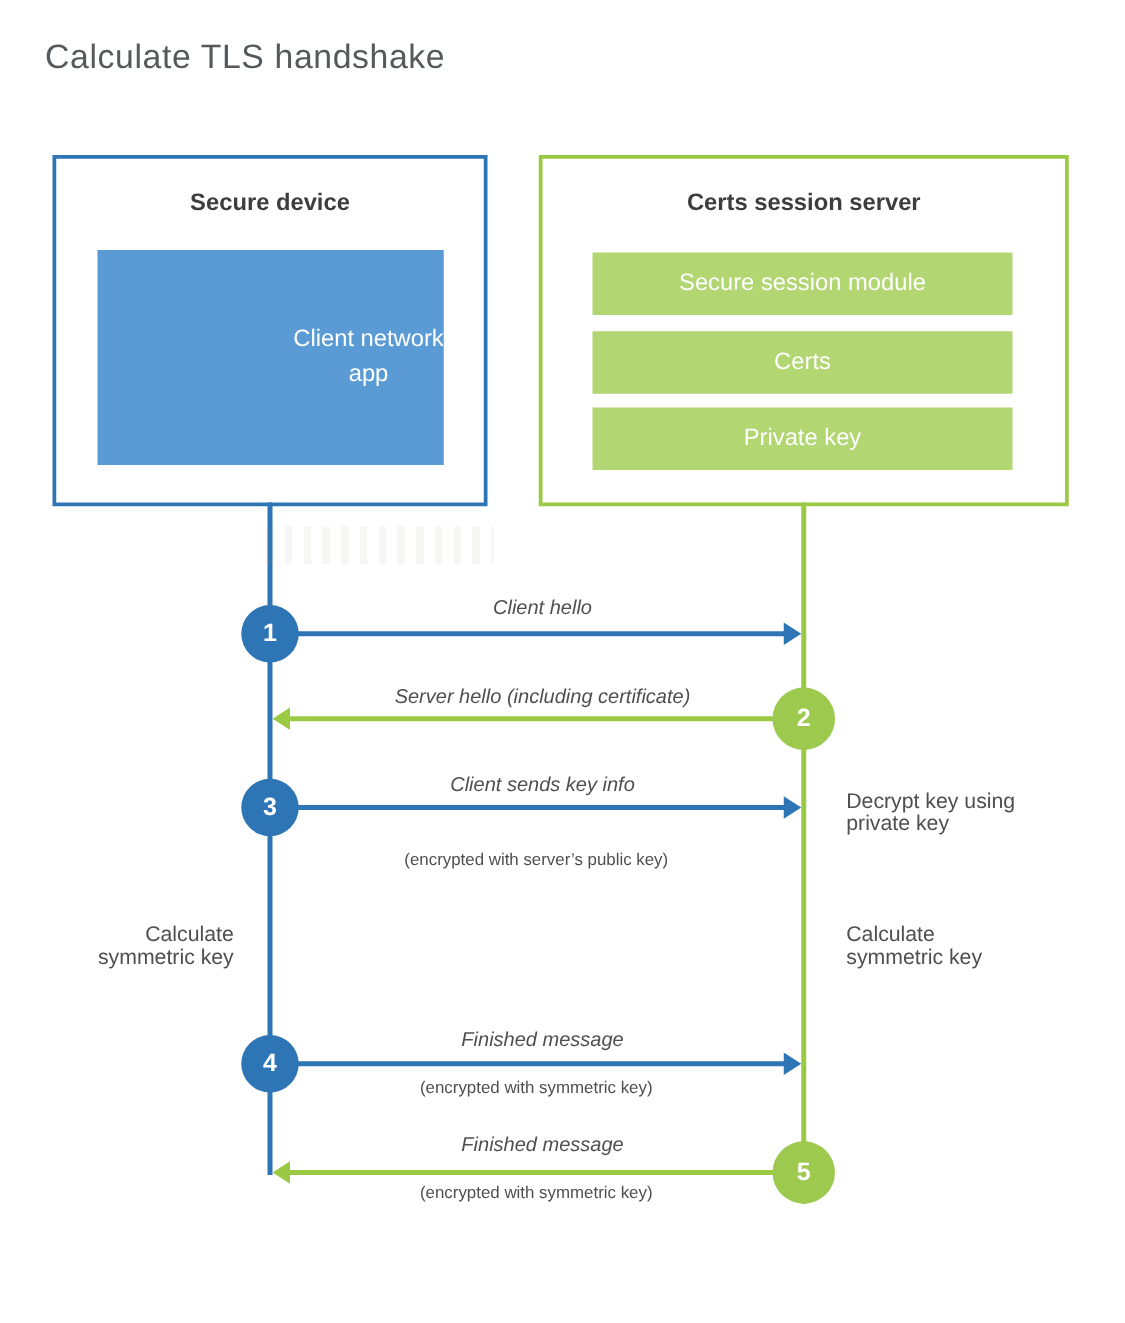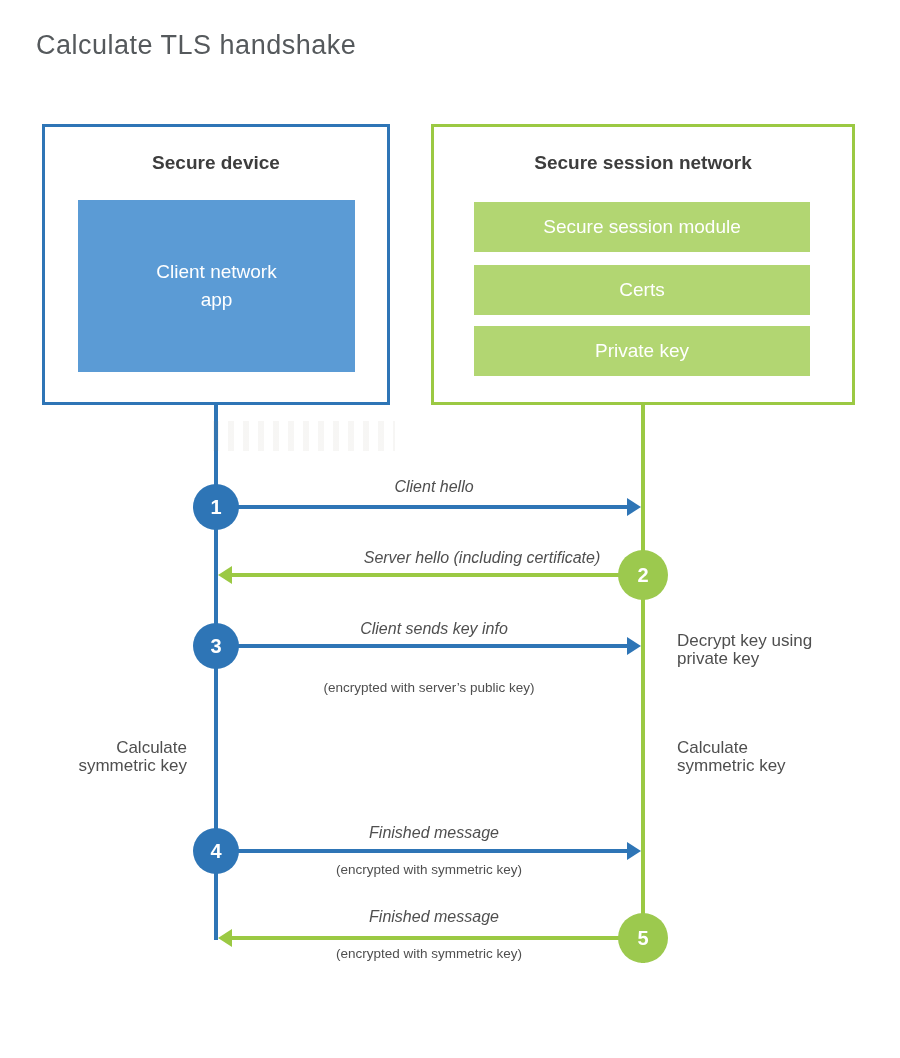--- a/index.html
+++ b/index.html
@@ -19,21 +19,21 @@
   
   .actor-box{position:absolute; top:124px; height:275px; background:#fff; border:3px solid;}
   .actor-box.client{left:42px; width:342px; border-color:var(--blue);}
   .actor-box.server{left:431px; width:418px; border-color:var(--green);}
   .box-heading{
     position:absolute; left:0; right:0; top:25px; text-align:center;
     font-size:19px; font-weight:bold; color:var(--heading-text);
   }
   .client-app{
     position:absolute; left:33px; top:73px; width:277px; height:172px;
-    background:var(--blue-fill); display:flex; align-items:center; justify-content:center;
+    background:var(--blue-fill); display:flex; align-items:center; justify-content:flex-end;
     text-align:center; color:var(--white); font-size:19px; line-height:28px;
   }
   .server-bar{
     position:absolute; left:40px; width:336px; height:50px;
     background:var(--green-fill); display:flex; align-items:center; justify-content:center;
     color:var(--white); font-size:19px;
   }
   
   .lifeline{position:absolute; width:4px; top:402px;}
   .lifeline.blue{left:214px; height:538px; background:var(--blue);}
@@ -86,21 +86,21 @@
     <div class="box-heading">Secure device</div>
     <div class="client-app">
       <div>
         <span>Client network</span><br>
         <span>app</span>
       </div>
     </div>
   </div>
 
   <div class="actor-box server">
-    <div class="box-heading">Secure session network</div>
+    <div class="box-heading">Certs session server</div>
     <div class="server-bar" style="top:138px;">
       <span>Certs</span>
     </div>
     <div class="server-bar" style="top:75px;">
       <span>Secure session module</span>
     </div>
     <div class="server-bar" style="top:199px;">
       <span>Private key</span>
     </div>
   </div>
@@ -112,21 +112,21 @@
 
   <div class="msg-label" style="top:478px;">Client hello</div>
   <div class="msg-arrow right blue" style="top:498px;">
     <div class="shaft"></div>
     <div class="head"></div>
   </div>
   <div class="step-circle blue" style="left:193px; top:484px;">
     <span>1</span>
   </div>
 
-  <div class="msg-label" style="top:549px;margin-left:48px;">Server hello (including certificate)</div>
+  <div class="msg-label" style="top:549px;">Server hello (including certificate)</div>
   <div class="msg-arrow left green" style="top:566px;">
     <div class="shaft"></div>
     <div class="head"></div>
   </div>
   <div class="step-circle green" style="left:618px; top:550px;">
     <span>2</span>
   </div>
 
   <div class="msg-label" style="top:620px;">Client sends key info</div>
   <div class="msg-arrow right blue" style="top:637px;">

